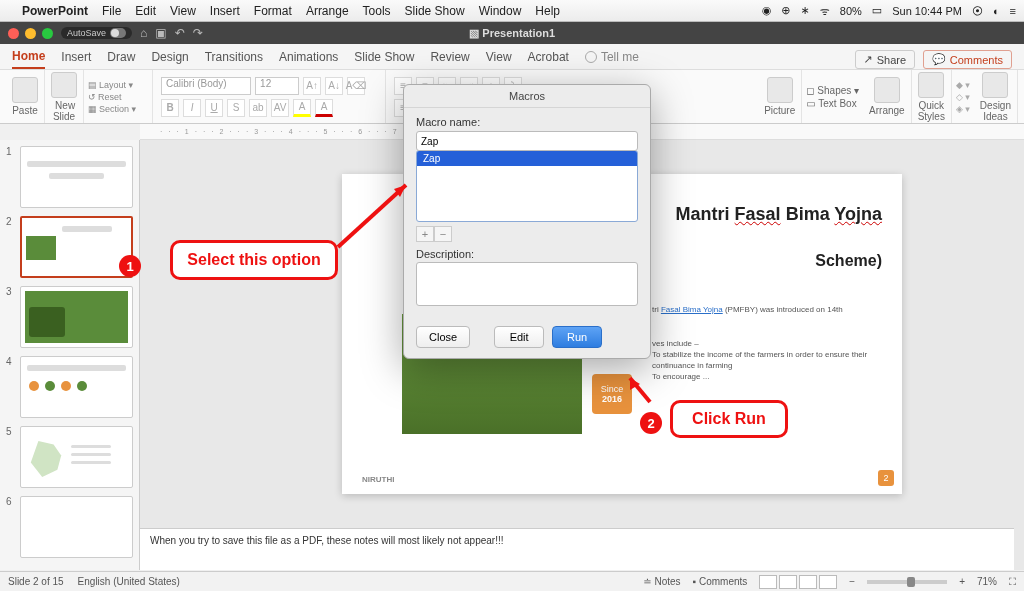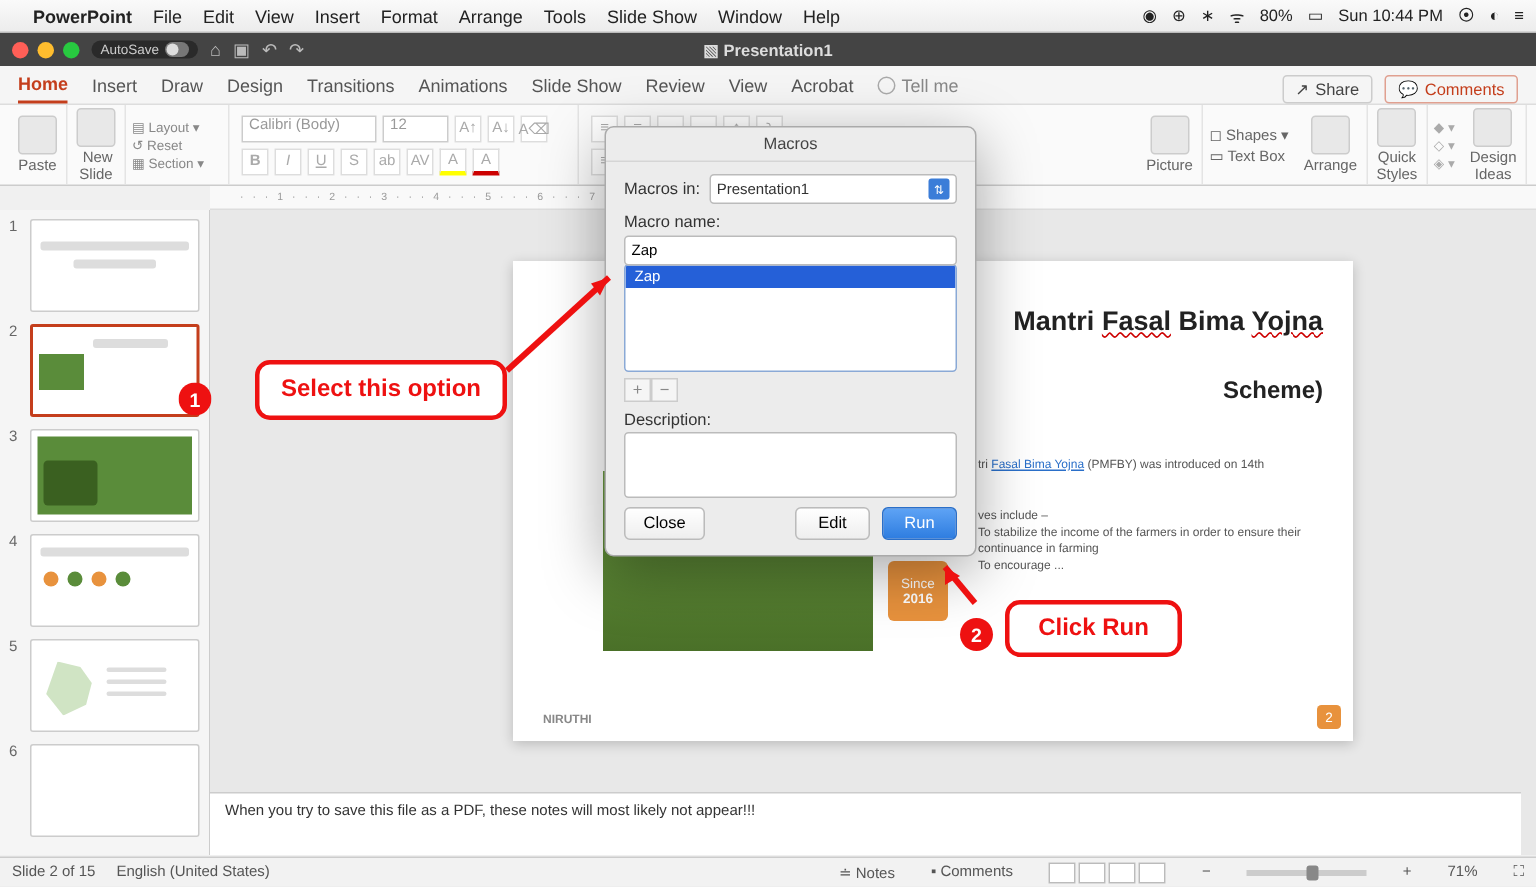--- a/index.html
+++ b/index.html
@@ -77,33 +77,33 @@
 .dlg-body{padding:8px 12px 10px}
 .dlg-row{display:flex;align-items:center;gap:6px;margin-bottom:6px}
 .dlg-select{flex:1;height:20px;background:#fff;border:1px solid #bbb;border-radius:3px;font-size:10px;padding:0 4px;display:flex;align-items:center;justify-content:space-between}
 .sel-arrow{width:14px;height:14px;background:#3b7dd8;border-radius:2px;display:flex;align-items:center;justify-content:center;color:#fff;font-size:8px}
 .dlg-input{width:100%;height:20px;border:1px solid #bbb;border-radius:3px;background:#fff;padding:0 4px;font-size:10px;margin-bottom:0}
 .dlg-list{width:100%;height:72px;border:1px solid #8aa9d6;border-radius:3px;background:#fff;margin-top:-1px;overflow:hidden}
 .dlg-list-item{background:#2560d8;color:#fff;padding:2px 6px;font-size:10px}
 .dlg-pm{display:flex;gap:0;margin-top:4px}
 .pm-btn{width:18px;height:16px;border:1px solid #ccc;background:#f5f5f5;display:flex;align-items:center;justify-content:center;font-size:11px;color:#888}
 .dlg-textarea{width:100%;height:44px;border:1px solid #bbb;border-radius:3px;background:#fff;margin-top:2px}
-.dlg-buttons{display:flex;justify-content:space-between;margin-top:6px;gap:4px}
+.dlg-buttons{display:flex;justify-content:flex-start;margin-top:20px;gap:24px}
 .dlg-btn{height:22px;border:1px solid #bbb;background:linear-gradient(#fff,#eee);border-radius:4px;font-size:11px;padding:0 12px;min-width:50px}
 .dlg-btn.primary{background:linear-gradient(#5ea3f5,#2e7de0);color:#fff;border-color:#2a6fc9}
 .dlg-right{display:flex;gap:8px}
 
 
 .ann-box{position:absolute;border:3px solid #e11;border-radius:10px;background:#fff;color:#e11;font-weight:700;display:flex;align-items:center;justify-content:center;z-index:60}
 .ann-circle{position:absolute;width:22px;height:22px;background:#e11;border-radius:50%;color:#fff;font-weight:700;display:flex;align-items:center;justify-content:center;font-size:13px;z-index:61}
 .ann-arrow{position:absolute;z-index:55}
 
 
 .status{position:absolute;bottom:0;left:0;right:0;height:20px;background:#f2f2f2;border-top:1px solid #ccc;display:flex;align-items:center;justify-content:space-between;font-size:10px;color:#555;padding:0 8px}
-.status-right{display:flex;align-items:center;gap:24px}
+.status-right{display:flex;align-items:center;gap:12px}
 .view-btns{display:flex;gap:2px}
 .vbtn{width:18px;height:14px;border:1px solid #bbb;background:#fff}
 .zoom-slider{width:80px;height:4px;background:#ccc;position:relative}
 .zoom-thumb{position:absolute;left:50%;top:-3px;width:8px;height:10px;background:#888;border-radius:2px}
 </style>
 </head>
 <body>
 
 <div class="menubar">
   <div class="left">
@@ -339,27 +339,20 @@
         <div class="slide-corner">2</div>
       </div>
     </div>
     <div class="notes">When you try to save this file as a PDF, these notes will most likely not appear!!!</div>
   </div>
 </div>
 
 <div class="dialog">
   <div class="dlg-title">Macros</div>
   <div class="dlg-body">
-    <div class="dlg-row">
-      <span>Macros in:</span>
-      <div class="dlg-select">
-          <span>Presentation1</span>
-          <span class="sel-arrow">⇅</span>
-        </div>
-    </div>
     <div style="margin-bottom:3px">Macro name:</div>
     <input class="dlg-input" value="Zap" style="">
     <div class="dlg-list">
       <div class="dlg-list-item">Zap</div>
     </div>
     <div class="dlg-pm">
       <div class="pm-btn">+</div>
       <div class="pm-btn">−</div>
     </div>
     <div style="margin-top:6px;margin-bottom:2px">Description:</div>

